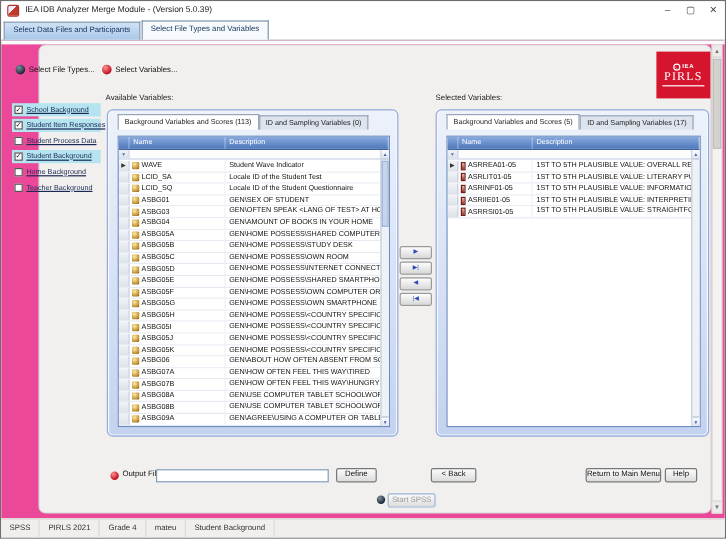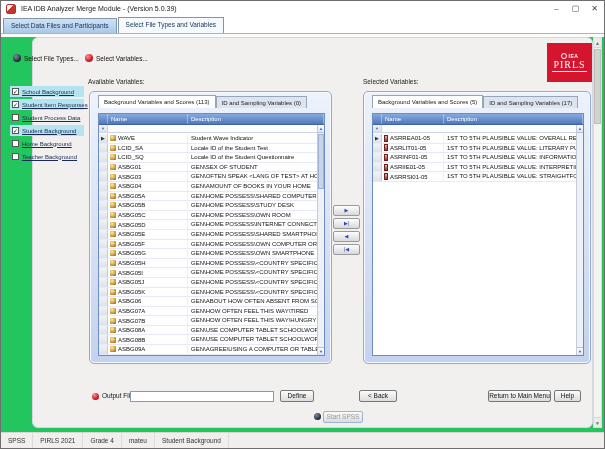--- a/index.html
+++ b/index.html
@@ -19,21 +19,21 @@
 
   
   .tabstrip{ position:absolute; top:16px; left:0; right:0; height:17px; background:#ffffff;
              border-bottom:1px solid #aab4c0; display:flex; align-items:flex-end; padding-left:2px; }
   .ptab{ height:15px; line-height:13px; font-size:6.5px; color:#12325a; padding:0 7px;
          border:1px solid #7f96ad; border-bottom:none; margin-right:1px; white-space:nowrap; }
   .ptab.inactive{ background:linear-gradient(#cfe2f5,#a9c8e8); }
   .ptab.active{ background:#f7fafd; height:16px; }
 
   
-  .content{ position:absolute; top:33px; left:0; right:0; bottom:16px; background:#22c55e;padding-left:32px; }
+  .content{ position:absolute; top:33px; left:0; right:0; bottom:16px; background:#ec4899;padding-left:32px; }
   .content::before{ content:""; position:absolute; top:0; left:0; right:0; height:3px; background:#fbfbfb; }
   .form-panel{ position:absolute; left:31px; top:3px; width:561px; height:391px;
                border:1px solid #d4d7dc; border-radius:6px; background:#f1f0ee; }
 
   
   .step{ position:absolute; display:flex; align-items:center; gap:3px; }
   .step-lbl{ font-size:6.5px; color:#111; white-space:nowrap; }
   .orb{ width:8px; height:8px; border-radius:50%; display:inline-block; }
   .orb.dark{ background:radial-gradient(circle at 35% 30%, #7d8da0, #17222e 75%); }
   .orb.red{ background:radial-gradient(circle at 35% 30%, #ff9090, #c00d1e 70%); }

